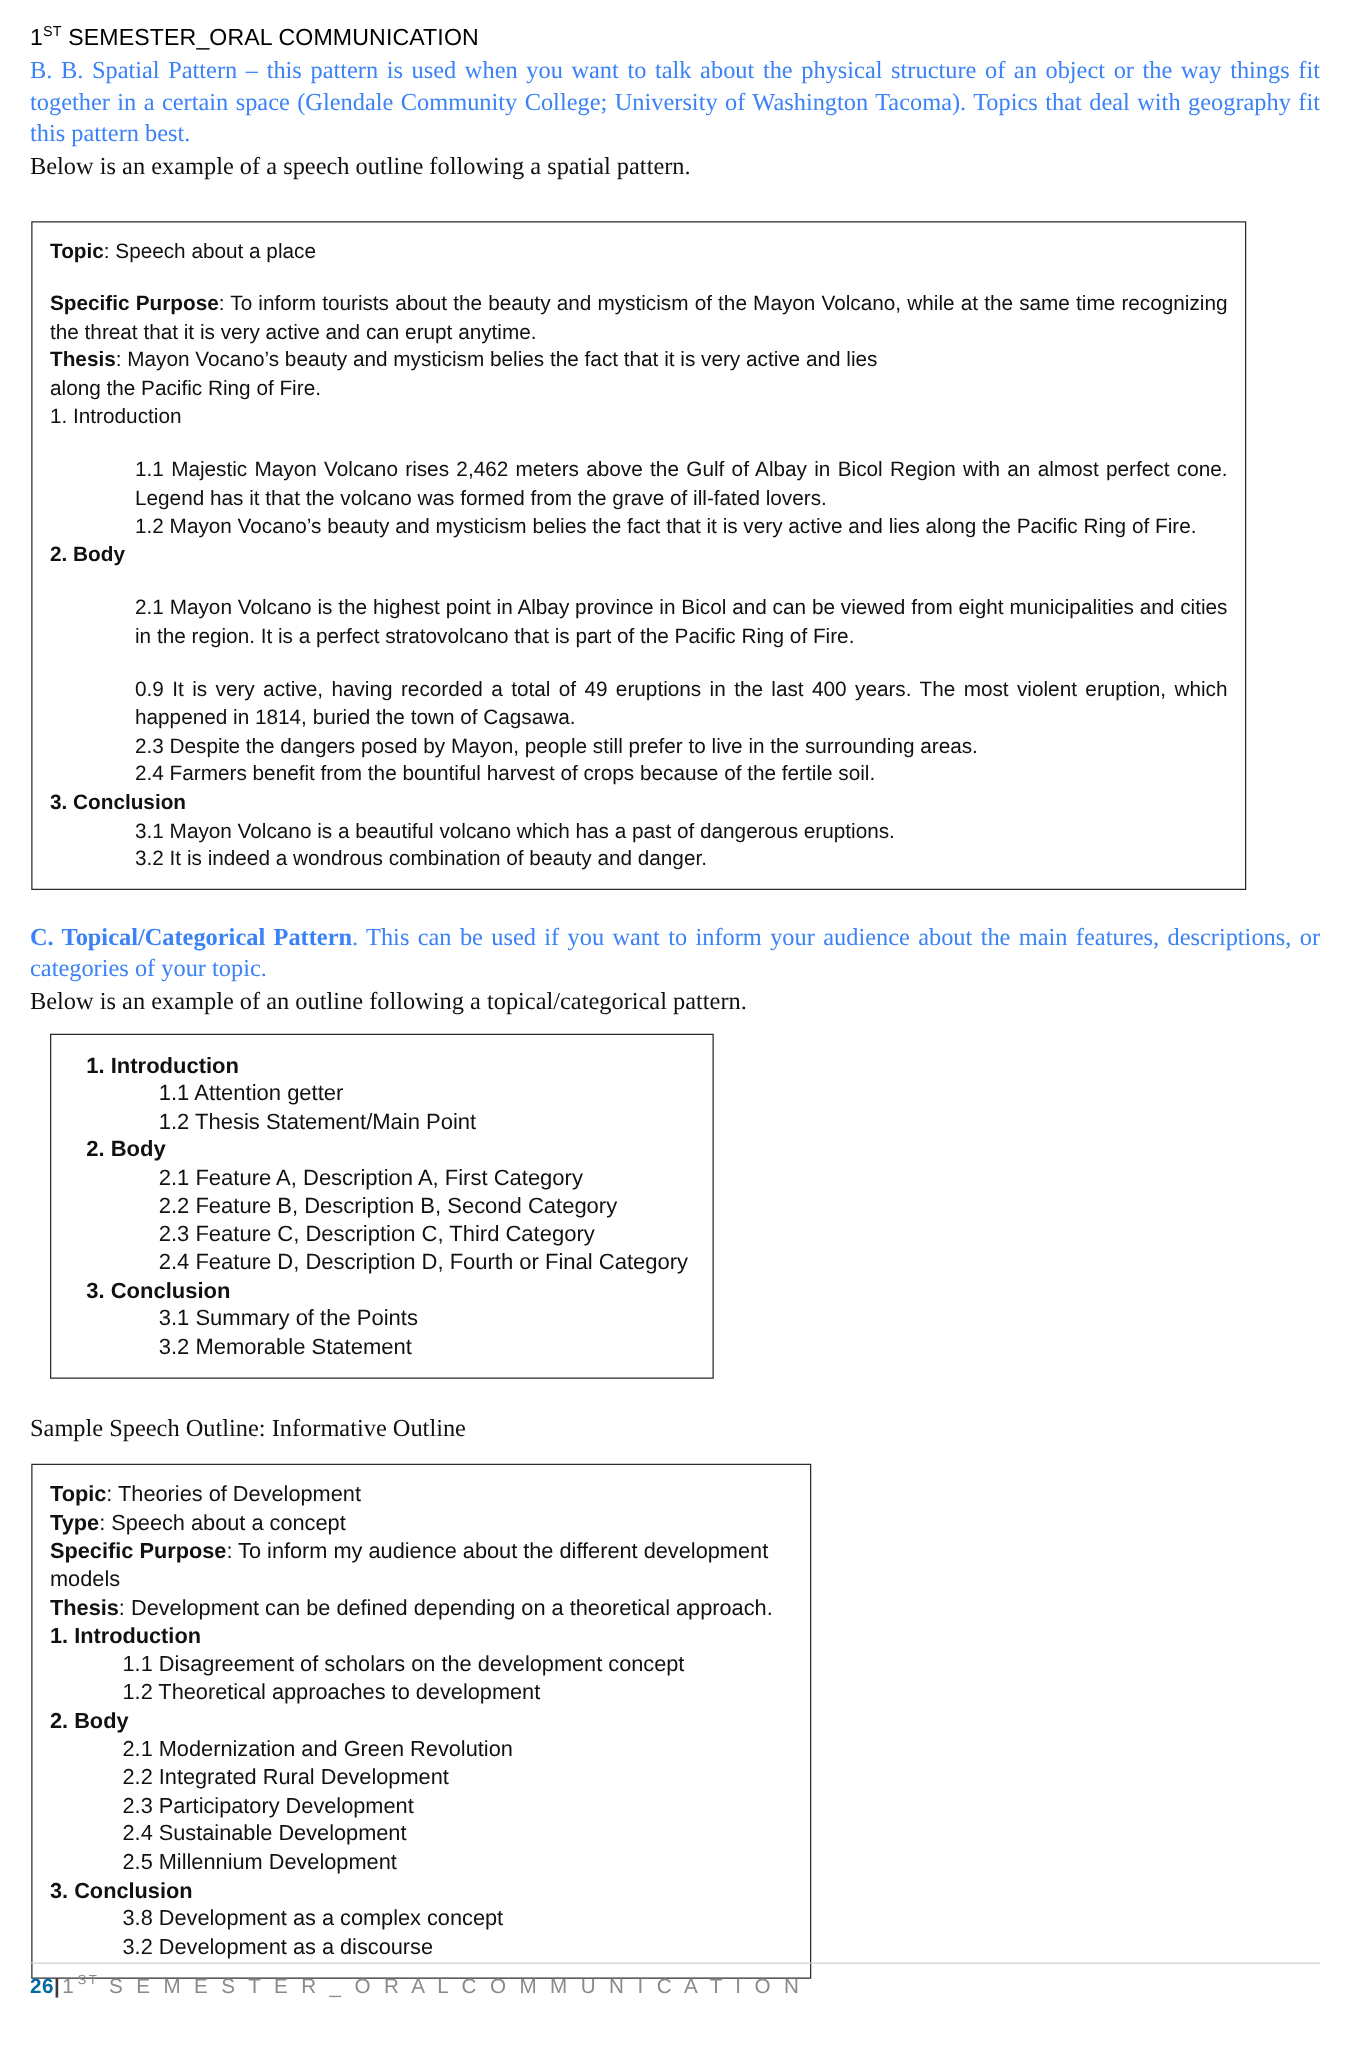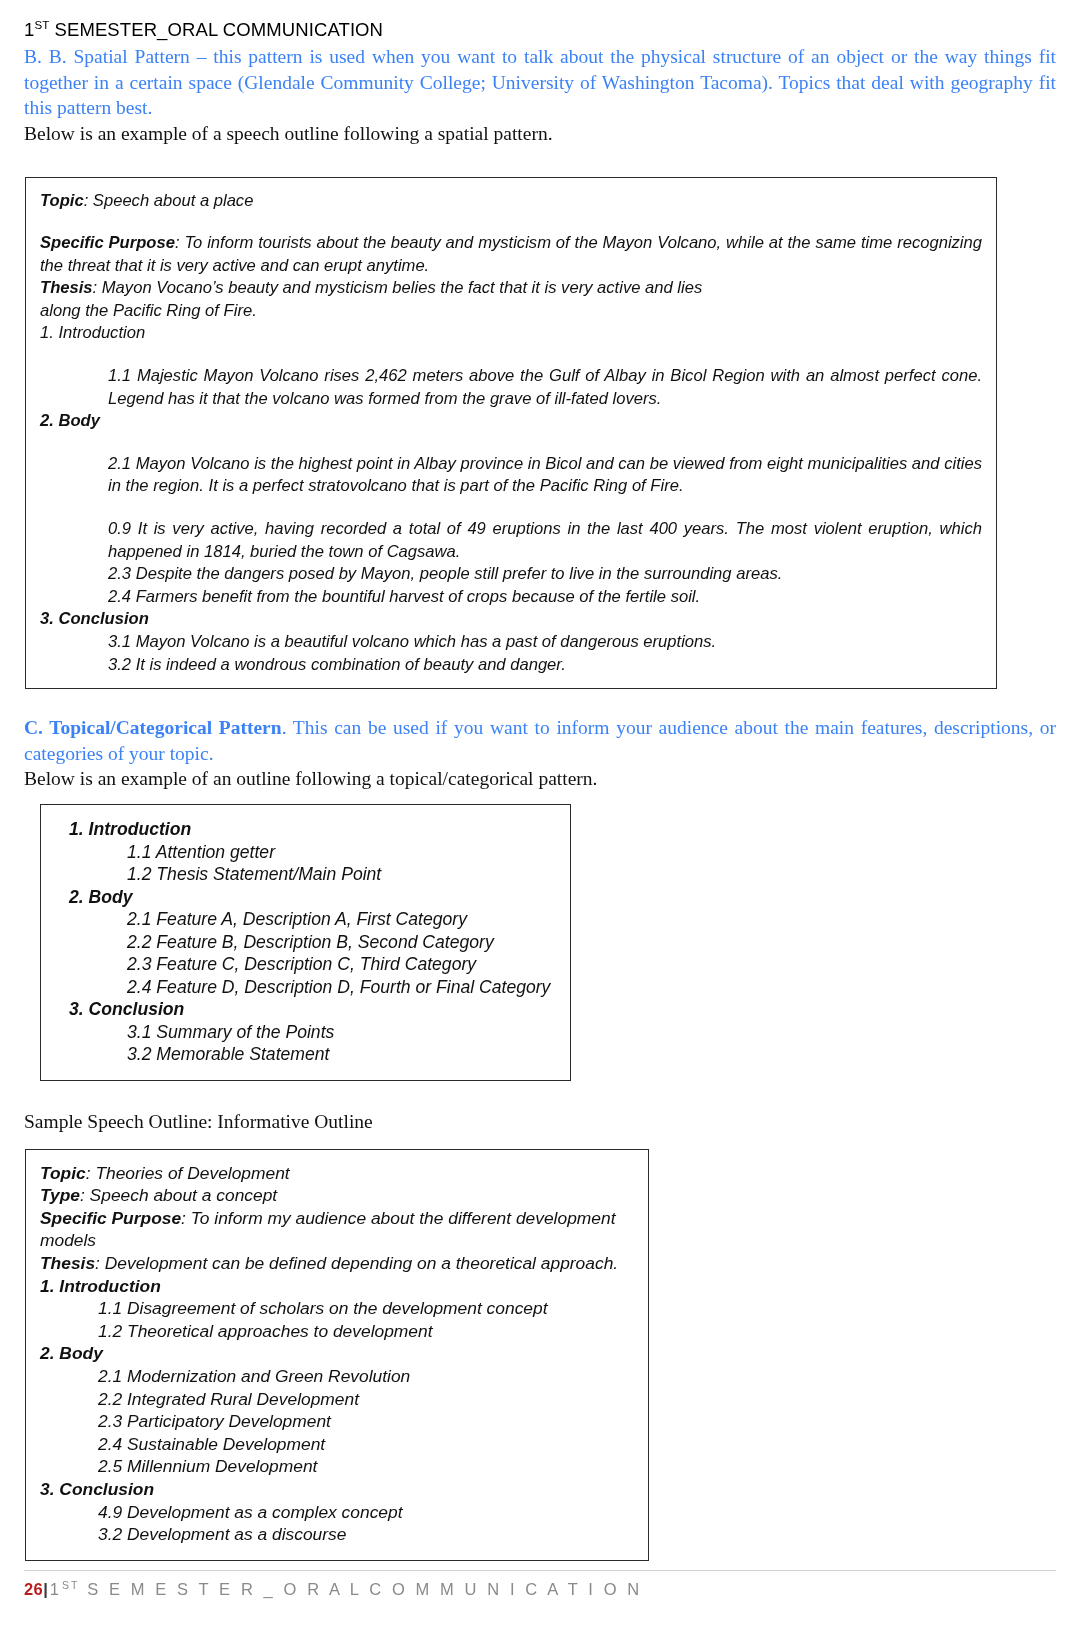--- a/index.html
+++ b/index.html
@@ -62,21 +62,21 @@
   
   .outline-box {
     border: 1.6px solid #2b2b2b;
     box-sizing: border-box;
     background: #fff;
     font-family: "Liberation Sans", sans-serif;
     font-size: 16.6px;
     line-height: 22.6px;
     color: #111;
   }
-  .outline-box .inner { padding: 12px 14px 12px 14px; font-style: italic; }
+  .outline-box .inner { padding: 12px 14px 12px 14px; }
 
   .box-1 {
     margin-top: 30px;
     width: 972px;
     margin-left: 1px;
   }
   .box-2 {
     margin-top: 12px;
     margin-left: 16px;
     width: 531px;
@@ -118,21 +118,21 @@
     margin-bottom: 9px;
   }
   .footer-text {
     font-family: "Liberation Sans", sans-serif;
     font-size: 16.5px;
     color: #8a8a8a;
     letter-spacing: 3.1px;
     white-space: nowrap;
   }
   .footer-text .pg {
-    color: #b91c1c;
+    color: #0369a1;
     font-weight: bold;
     letter-spacing: 0.4px;
   }
   .footer-text .bar {
     color: #3a3a3a;
     font-weight: bold;
     letter-spacing: 2px;
   }
   .footer-text sup {
     font-size: 10.5px;
@@ -152,20 +152,21 @@
   <p class="serif-line">Below is an example of a speech outline following a spatial pattern.</p>
 
   <div class="outline-box box-1">
     <div class="inner">
       <div class="ln"><b>Topic</b><span>: Speech about a place</span></div>
       <div class="ln just"><b>Specific Purpose</b><span>: To inform tourists about the beauty and mysticism of the Mayon Volcano, while at the same time recognizing the threat that it is very active and can erupt anytime.</span></div>
       <div class="ln"><b>Thesis</b><span>: Mayon Vocano’s beauty and mysticism belies the fact that it is very active and lies</span></div>
       <div class="ln">along the Pacific Ring of Fire.</div>
       <div class="ln">1. Introduction</div>
       <div class="ln lvl2 just">1.1 Majestic Mayon Volcano rises 2,462 meters above the Gulf of Albay in Bicol Region with an almost perfect cone. Legend has it that the volcano was formed from the grave of ill-fated lovers.</div>
+      <div class="ln lvl2">1.2 Mayon Vocano’s beauty and mysticism belies the fact that it is very active and lies along the Pacific Ring of Fire.</div>
       <div class="ln lvl1">2. Body</div>
       <div class="ln lvl2 just">2.1 Mayon Volcano is the highest point in Albay province in Bicol and can be viewed from eight municipalities and cities in the region. It is a perfect stratovolcano that is part of the Pacific Ring of Fire.</div>
       <div class="ln lvl2 just">0.9 It is very active, having recorded a total of 49 eruptions in the last 400 years. The most violent eruption, which happened in 1814, buried the town of Cagsawa.</div>
       <div class="ln lvl2">2.3 Despite the dangers posed by Mayon, people still prefer to live in the surrounding areas.</div>
       <div class="ln lvl2">2.4 Farmers benefit from the bountiful harvest of crops because of the fertile soil.</div>
       <div class="ln lvl1">3. Conclusion</div>
       <div class="ln lvl2">3.1 Mayon Volcano is a beautiful volcano which has a past of dangerous eruptions.</div>
       <div class="ln lvl2">3.2 It is indeed a wondrous combination of beauty and danger.</div>
     </div>
   </div>
@@ -200,21 +201,21 @@
       <div class="ln lvl1">1. Introduction</div>
       <div class="ln lvl2">1.1 Disagreement of scholars on the development concept</div>
       <div class="ln lvl2">1.2 Theoretical approaches to development</div>
       <div class="ln lvl1">2. Body</div>
       <div class="ln lvl2">2.1 Modernization and Green Revolution</div>
       <div class="ln lvl2">2.2 Integrated Rural Development</div>
       <div class="ln lvl2">2.3 Participatory Development</div>
       <div class="ln lvl2">2.4 Sustainable Development</div>
       <div class="ln lvl2">2.5 Millennium Development</div>
       <div class="ln lvl1">3. Conclusion</div>
-      <div class="ln lvl2">4.9 Development as a complex concept</div>
+      <div class="ln lvl2">3.8 Development as a complex concept</div>
       <div class="ln lvl2">3.2 Development as a discourse</div>
     </div>
   </div>
 
   <div class="footer">
     <div class="footer-rule"></div>
     <div class="footer-text"><span class="pg">26</span><span class="bar">|</span><span>1</span><sup>ST</sup><span> S E M E S T E R _ O R A L   C O M M U N I C A T I O N</span></div>
   </div>
 
 </div>

